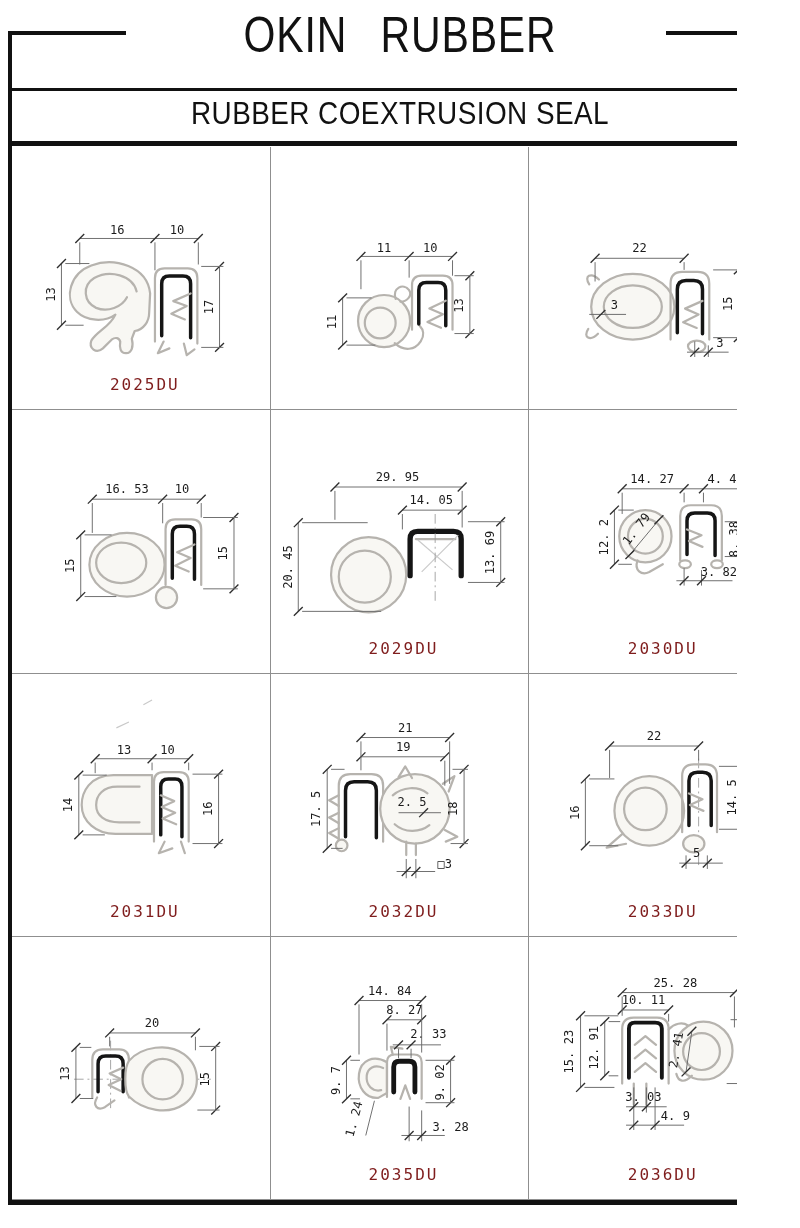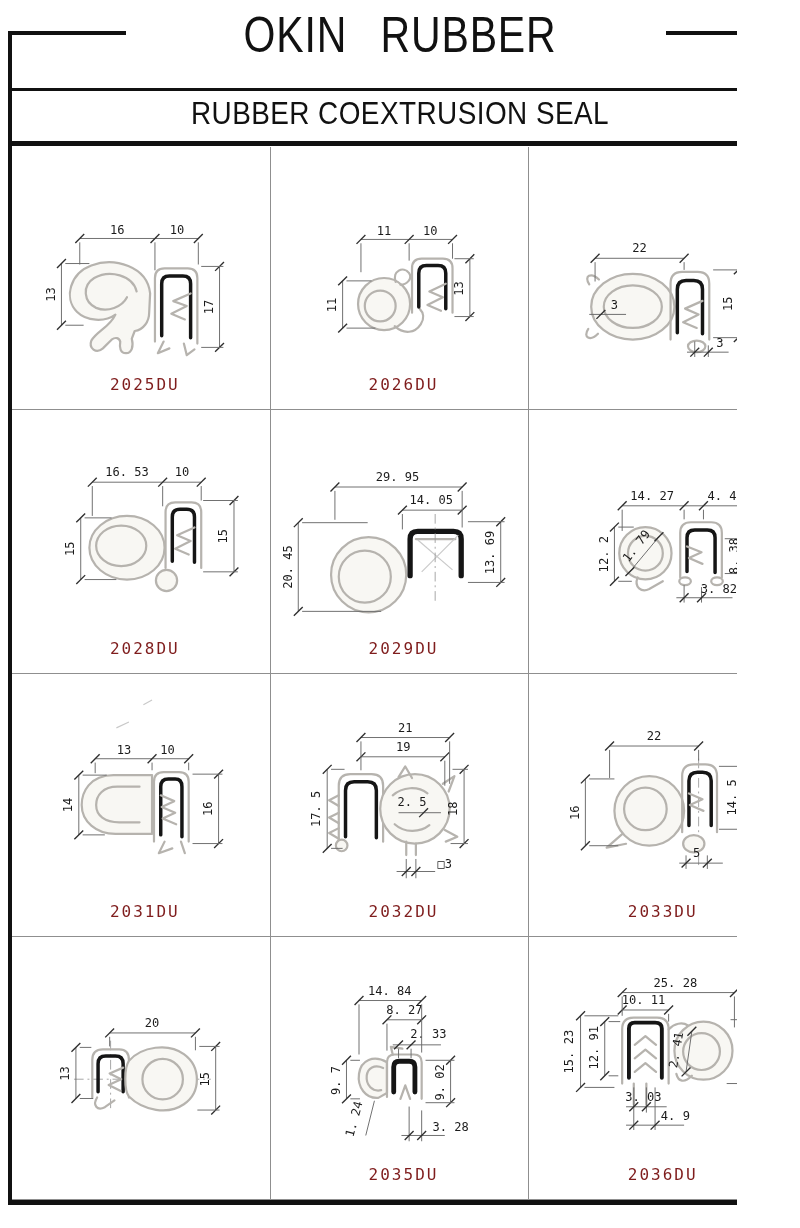--- a/index.html
+++ b/index.html
@@ -122,21 +122,20 @@
             <text class="t" transform="rotate(-90 59 160)" x="59" y="160" text-anchor="middle">11</text>
             <line class="d" x1="198" y1="112" x2="198" y2="172"></line>
             <use href="#tk" x="198" y="112"></use>
               <use href="#tk" x="198" y="172"></use>
             <line class="d" x1="182" y1="112" x2="202" y2="112"></line>
               <line class="d" x1="182" y1="172" x2="202" y2="172"></line>
             <text class="t" transform="rotate(-90 191 143)" x="191" y="143" text-anchor="middle">13</text>
           </g>
         </svg>
       </div>
-      <div class="part">2026DU</div>
     </div>
 
     <div class="cell lastcol">
       <div class="draw">
         <svg viewBox="0 0 259 229" preserveAspectRatio="xMidYMid meet">
           <g>
             <ellipse class="pf" cx="99" cy="144" rx="43" ry="34"></ellipse>
             <ellipse class="p" cx="99" cy="144" rx="30" ry="22"></ellipse>
             <path class="p" d="M64,116 C56,108 48,112 54,121 M63,172 C55,180 47,176 53,167"></path>
             <path class="p" d="M138,178 V120 Q138,108 150,108 H166 Q178,108 178,120 V178"></path>
@@ -200,21 +199,20 @@
             <text class="t" transform="rotate(-90 56 140)" x="56" y="140" text-anchor="middle">15</text>
             <line class="d" x1="222" y1="90" x2="222" y2="164"></line>
             <use href="#tk" x="222" y="90"></use>
               <use href="#tk" x="222" y="164"></use>
             <line class="d" x1="190" y1="90" x2="226" y2="90"></line>
               <line class="d" x1="190" y1="164" x2="226" y2="164"></line>
             <text class="t" transform="rotate(-90 215 127)" x="215" y="127" text-anchor="middle">15</text>
           </g>
         </svg>
       </div>
-      <div class="part">2028DU</div>
     </div>
 
     <div class="cell">
       <div class="draw">
         <svg viewBox="0 0 259 229" preserveAspectRatio="xMidYMid meet">
           <g>
             <circle class="pf" cx="93" cy="167" r="39"></circle>
             <circle class="p" cx="89" cy="169" r="27"></circle>
             <path class="m" style="stroke-width:5.5" d="M136,168 V130 Q136,122 144,122 H181 Q189,122 189,130 V168"></path>
             <path class="p" d="M142,130 H183"></path>
@@ -293,20 +291,21 @@
             <text class="t" transform="rotate(-90 208 130)" x="208" y="130" text-anchor="middle">8. 38</text>
             <line class="d" x1="152" y1="160" x2="152" y2="178"></line>
               <line class="d" x1="170" y1="162" x2="170" y2="178"></line>
             <line class="d" x1="144" y1="173" x2="202" y2="173"></line>
             <use href="#tk" x="152" y="173"></use>
               <use href="#tk" x="170" y="173"></use>
             <text class="t" x="188" y="168" text-anchor="middle">3. 82</text>
           </g>
         </svg>
       </div>
+      <div class="part">2030DU</div>
     </div>
 
     <div class="cell">
       <div class="draw">
         <svg viewBox="0 0 259 229" preserveAspectRatio="xMidYMid meet">
           <path class="sm" d="M128,28 L137,23 M100,52 L113,46"></path>
           <g>
             <path class="pf" d="M137,101 L97,101 C72,101 64,119 64,132 C64,149 79,162 99,162 L137,162 Z"></path>
             <path class="p" d="M124,113 L101,113 C86,113 79,122 79,132 C79,143 88,150 103,150 L124,150"></path>
             <path class="p" d="M139,170 V108 Q139,98 149,98 H165 Q175,98 175,108 V170"></path>

